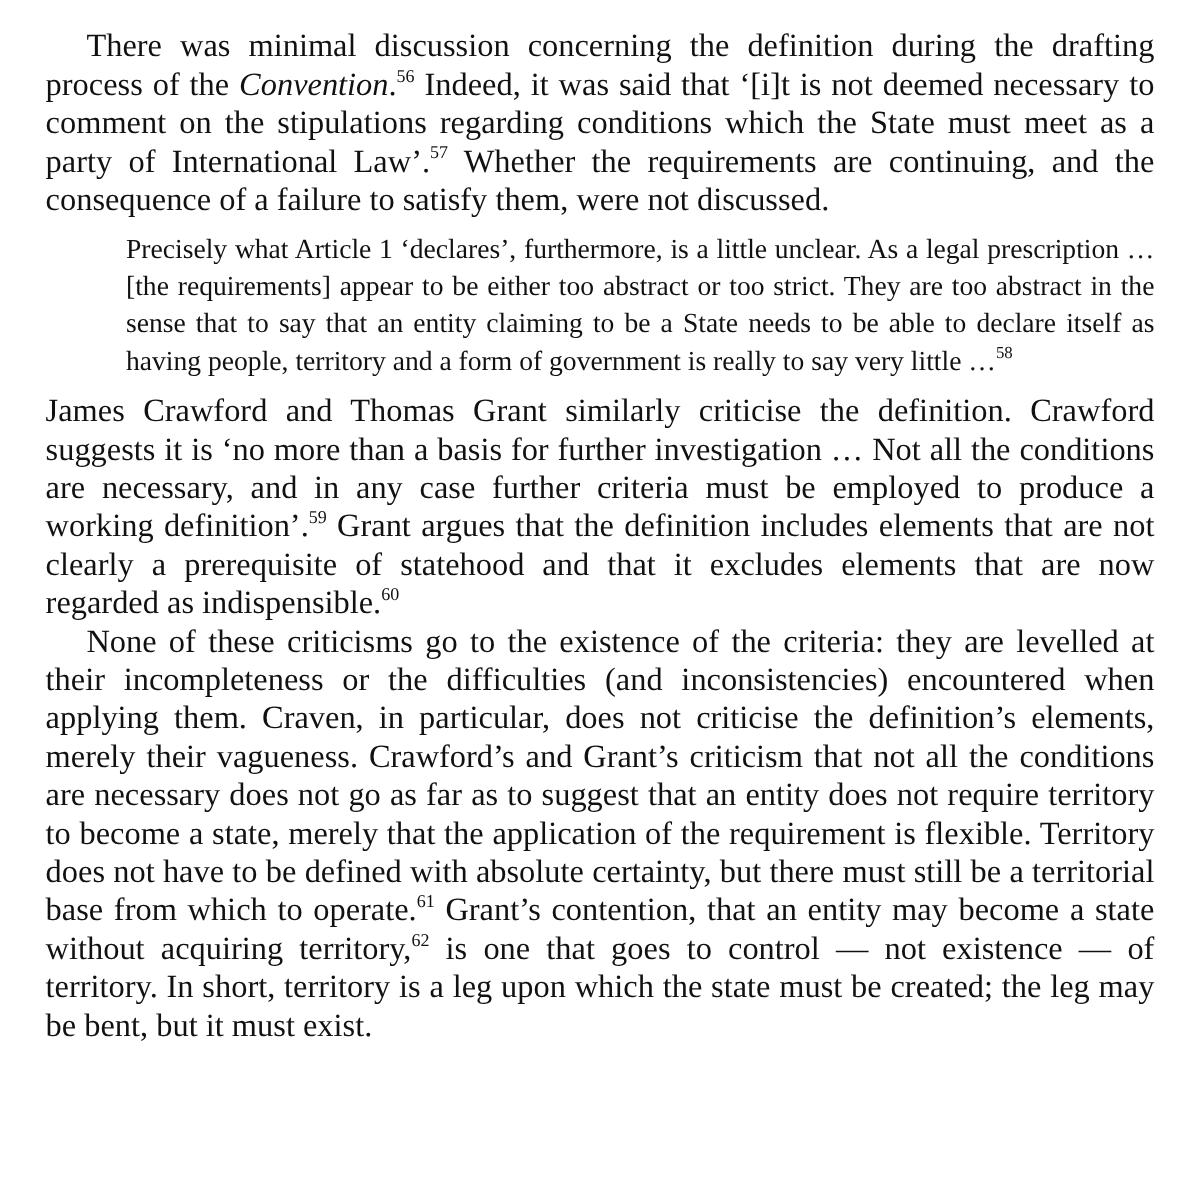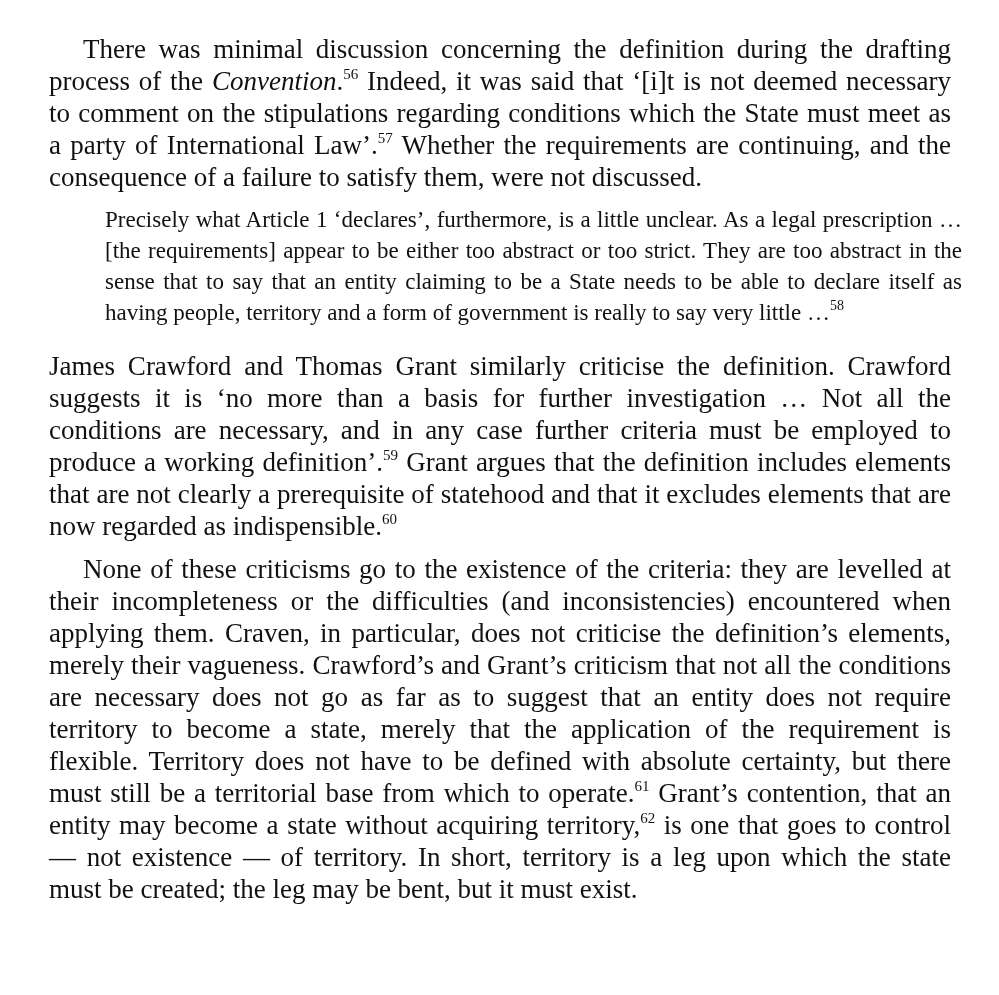--- a/index.html
+++ b/index.html
@@ -1,21 +1,21 @@
 <!DOCTYPE html>
 <html><head>
 <meta charset="utf-8">
 <style>
   html, body { margin:0; padding:0; background:#ffffff; }
   body { width:999px; height:995px; overflow:hidden; position:relative;
          font-family:"Liberation Serif", "DejaVu Serif", serif; color:#111; }
   .page { position:absolute; left:38px; top:22px; width:924px; }
-  p { margin:11px; font-size:27px; line-height:32px; text-align:justify; text-align-last:left; }
+  p { margin:0; font-size:27px; line-height:32px; text-align:justify; text-align-last:left; }
   .indent { text-indent:34px; }
-  .quote { margin:10px 0 22px 67px; font-size:23px; line-height:31px; text-align:justify; }
+  .quote { margin:10px 0 10px 67px; font-size:23px; line-height:31px; text-align:justify; }
   sup { font-size:15px; line-height:0; vertical-align:super; position:relative; top:-1px; }
   .quote sup { font-size:14px; }
   em { font-style:italic; }
 </style>
 </head>
 <body>
 
 <div class="page">
   <p class="indent"><span>There was minimal discussion concerning the definition during the drafting process of the </span><em>Convention</em><span>.</span><sup>56</sup><span> Indeed, it was said that ‘[i]t is not deemed necessary to comment on the stipulations regarding conditions which the State must meet as a party of International Law’.</span><sup>57</sup><span> Whether the requirements are continuing, and the consequence of a failure to satisfy them, were not discussed.</span></p>
 

